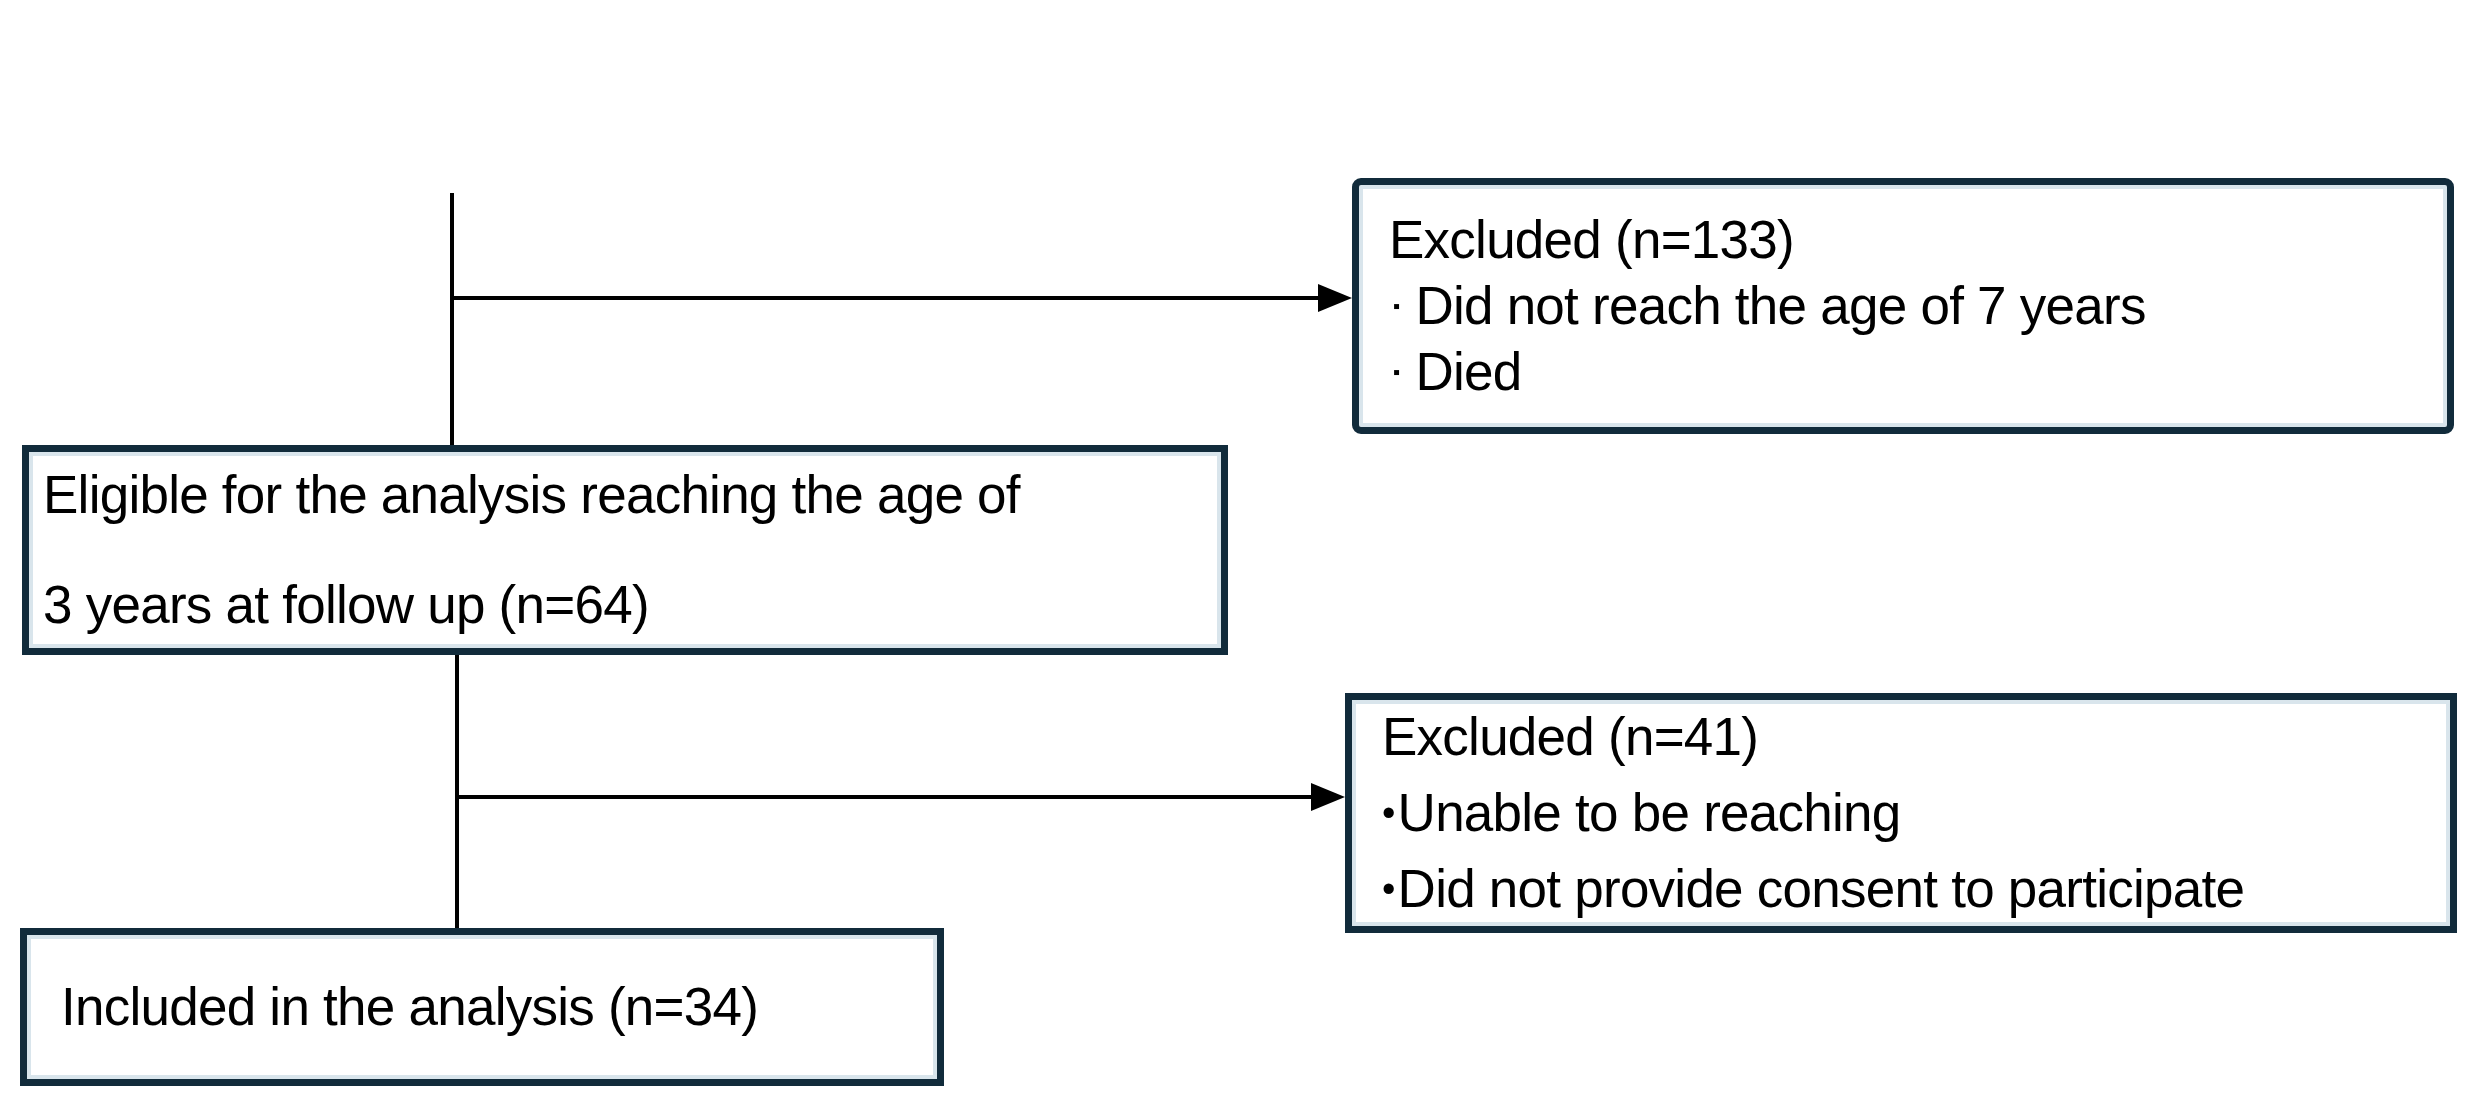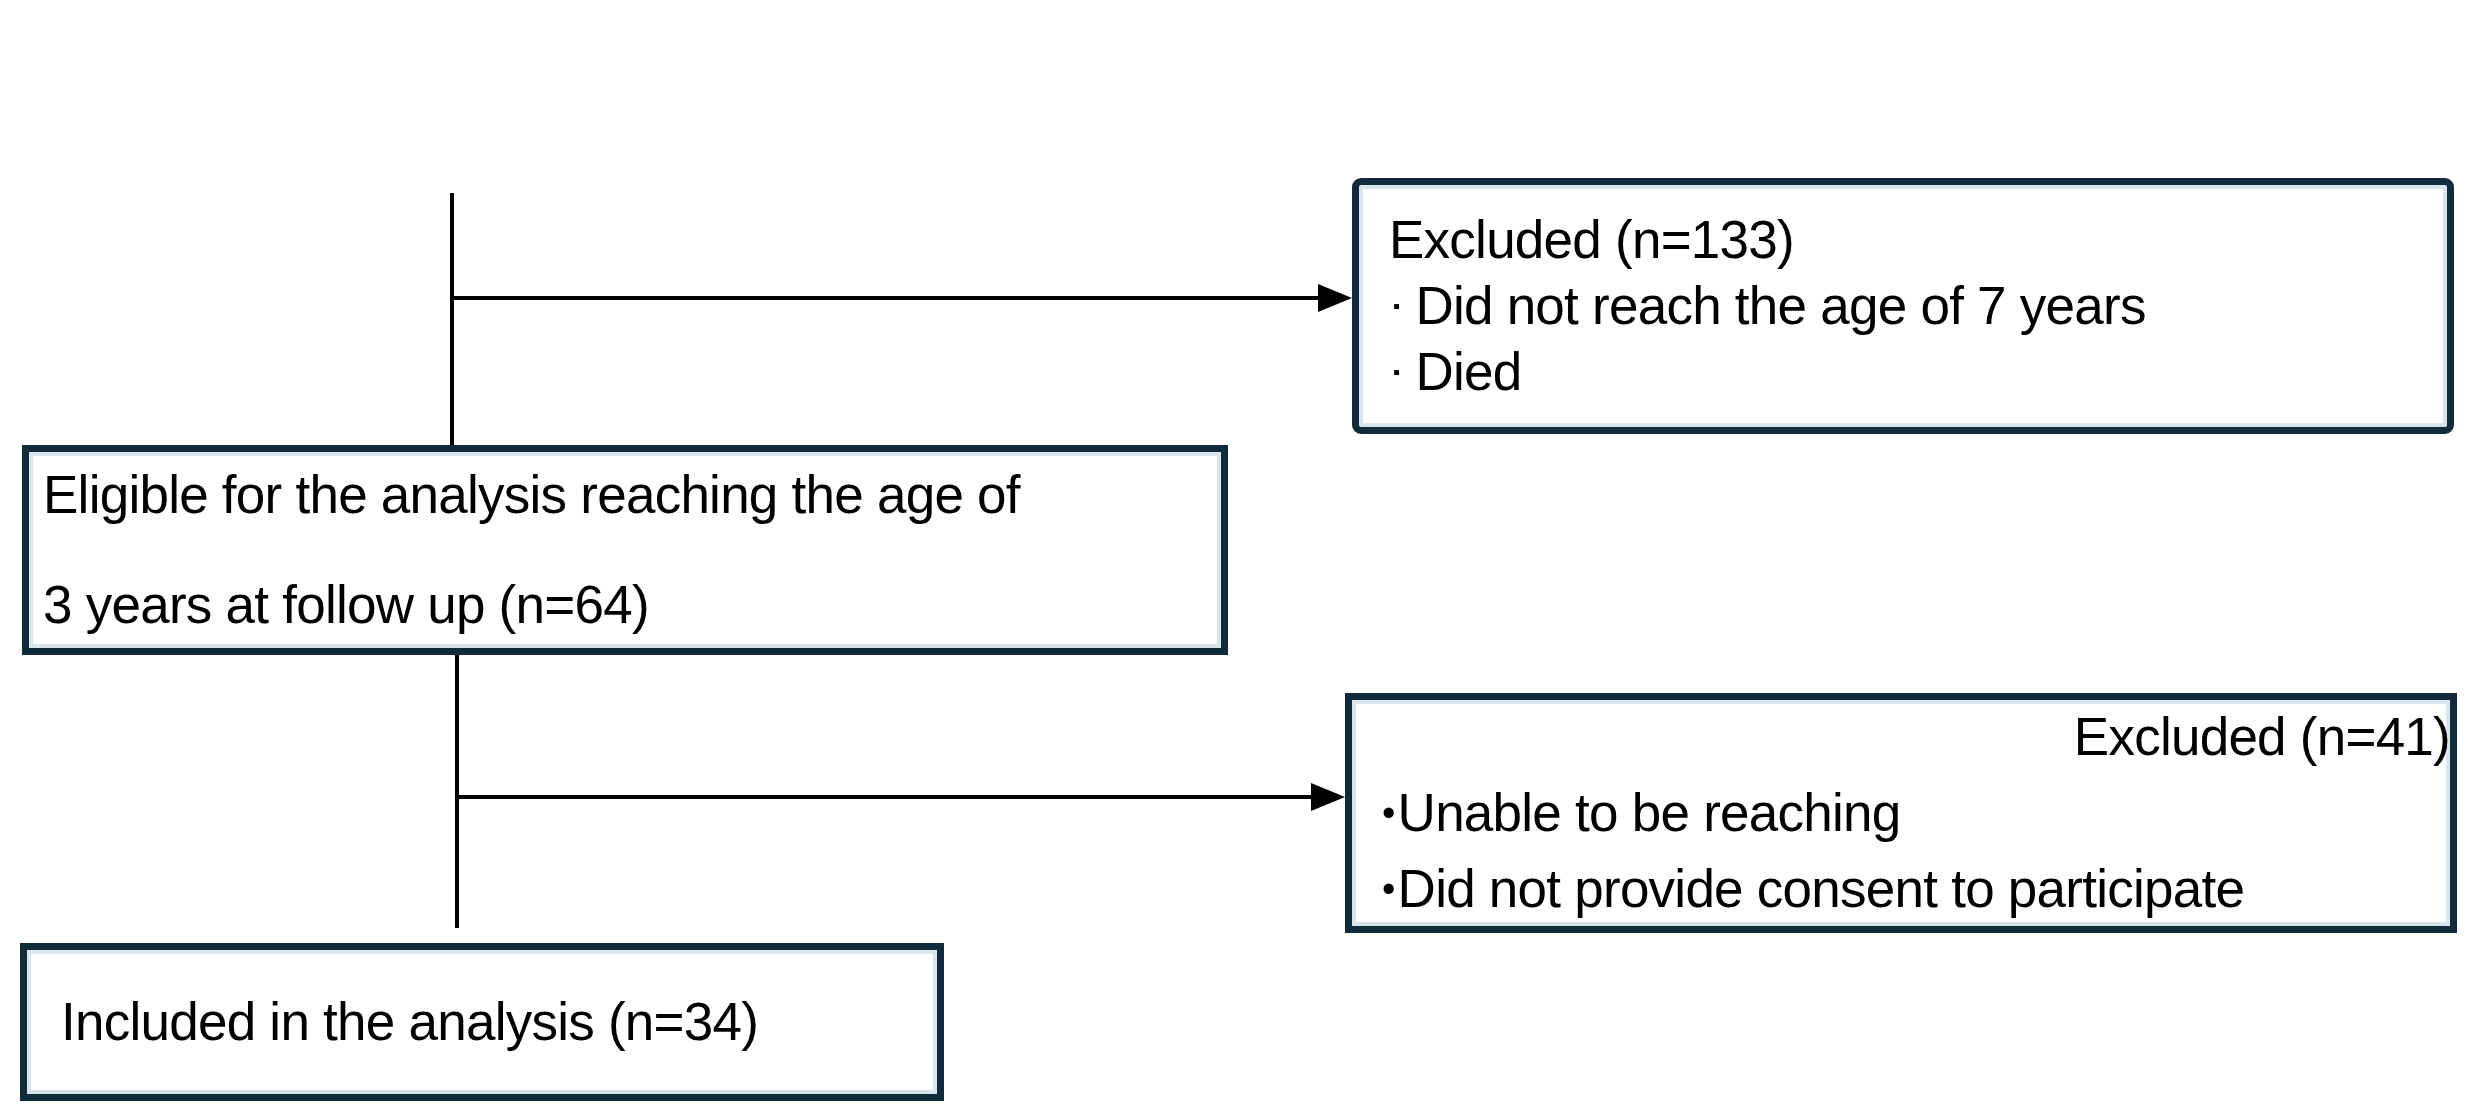--- a/index.html
+++ b/index.html
@@ -34,22 +34,22 @@
     justify-content: center;
     font-size: 53px;
     letter-spacing: -0.75px;
     line-height: 66px;
     white-space: nowrap;
     overflow: hidden;
   }
   #box-participants { left: 22px;   top: 35px;  width: 973px;  height: 158px; padding-left: 30px; }
   #box-excluded1    { left: 1352px; top: 178px; width: 1102px; height: 256px; padding-left: 30px; line-height: 66px; border-radius: 9px; }
   #box-eligible     { left: 22px;   top: 445px; width: 1206px; height: 210px; padding-left: 14px; gap: 44px; }
-  #box-excluded2    { left: 1345px; top: 693px; width: 1112px; height: 240px; padding-left: 30px; line-height: 76px; text-align: right; }
-  #box-included     { left: 20px;   top: 928px; width: 924px;  height: 158px; padding-left: 34px; margin-top: 15px; }
+  #box-excluded2    { left: 1345px; top: 693px; width: 1112px; height: 240px; padding-left: 30px; line-height: 76px; }
+  #box-included     { left: 20px;   top: 928px; width: 924px;  height: 158px; padding-left: 34px; }
 
   .bullet-line { display: flex; align-items: center; }
   .sq-bullet {
     font-size: 0.38em;
     margin: 0 16px 0 4px;
     flex: 0 0 auto;
   }
   .dot-bullet {
     font-size: 0.72em;
     margin: 0 3px 0 0;

